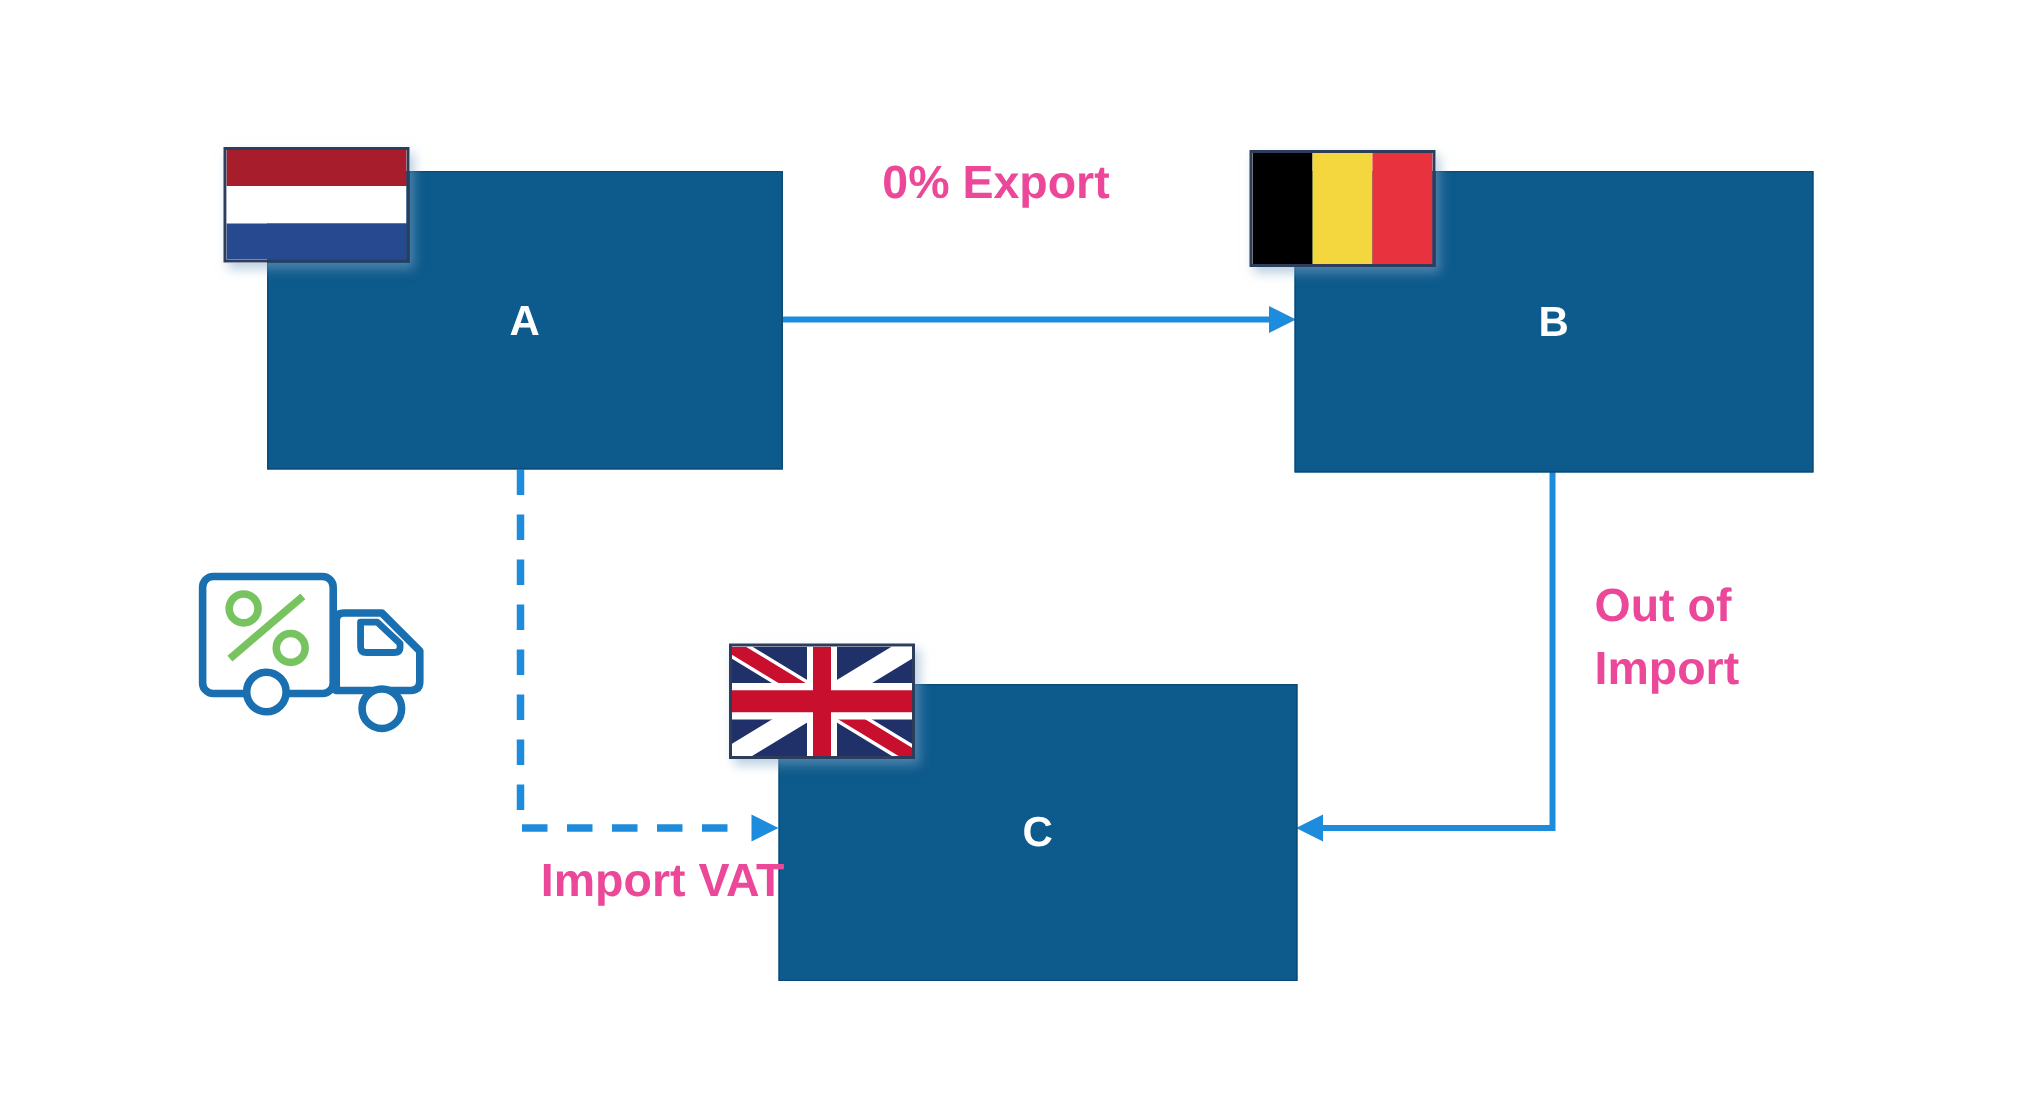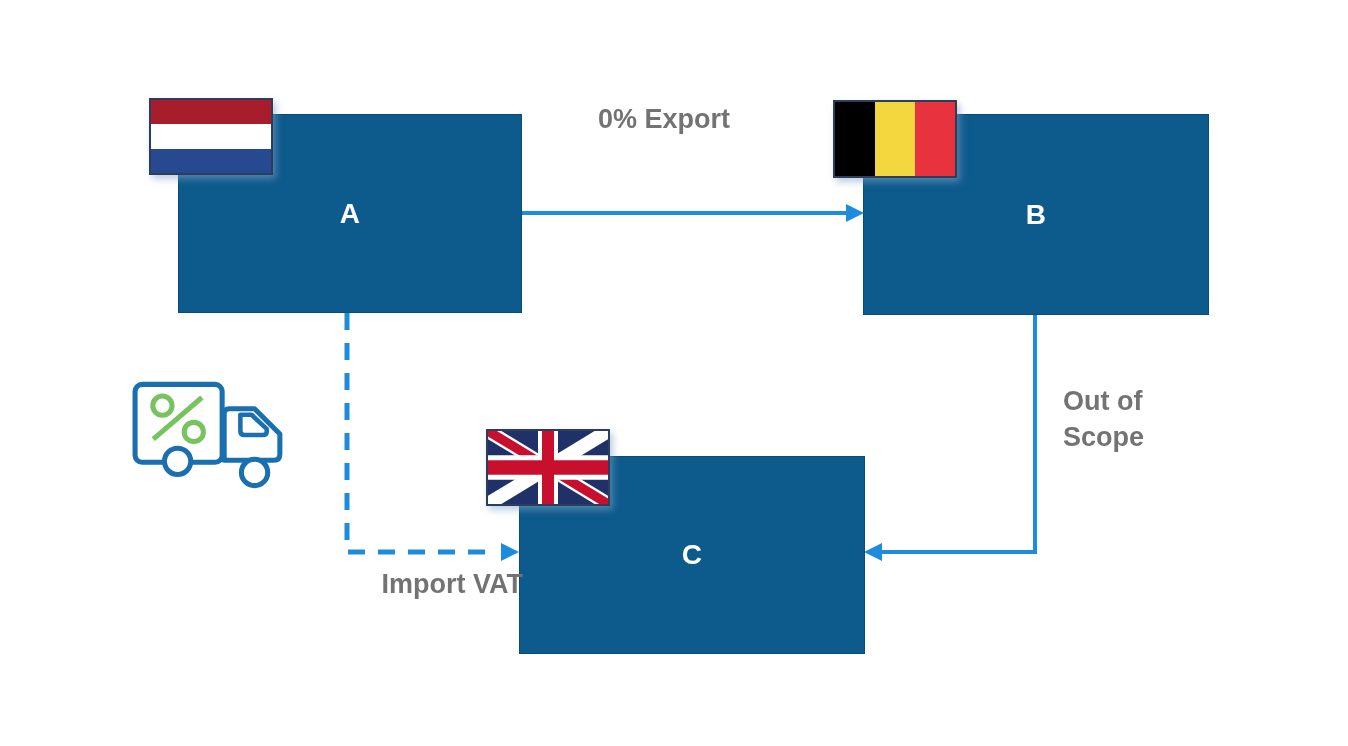--- a/index.html
+++ b/index.html
@@ -55,23 +55,23 @@
   #flag-nl .s2 { background: #FFFFFF; }
   #flag-nl .s3 { background: #27498F; }
   #flag-be .s1 { background: #000000; }
   #flag-be .s2 { background: #F4D73E; }
   #flag-be .s3 { background: #E8333E; }
   #flag-uk svg { display: block; width: 100%; height: 100%; }
 
   
   .edge-label {
     position: absolute;
-    color: #737373;
+    color: #ec4899;
     font-weight: bold;
-    font-size: 27px;
+    font-size: 31px;
     line-height: 1.35;
   }
   #label-export     { left: 558px;  top: 101px; width: 212px; text-align: center; }
   #label-outofscope { left: 1063px; top: 383px; width: 118px; text-align: left; }
   #label-importvat  { left: 333px;  top: 566px; width: 190px; text-align: right; }
 
   
   #truck-icon {
     position: absolute;
     left: 129px; top: 379px;
@@ -133,21 +133,21 @@
         </clipPath>
       <rect width="60" height="30" fill="#1F3168"></rect>
       <path d="M0,0 L60,30 M60,0 L0,30" stroke="#FFFFFF" stroke-width="6"></path>
       <path d="M0,0 L60,30 M60,0 L0,30" clip-path="url(#ukclip)" stroke="#C8102E" stroke-width="4"></path>
       <path d="M30,0 V30 M0,15 H60" stroke="#FFFFFF" stroke-width="10"></path>
       <path d="M30,0 V30 M0,15 H60" stroke="#C8102E" stroke-width="6"></path>
     </svg>
   </div>
 
   <div class="edge-label" id="label-export">0% Export</div>
-  <div class="edge-label" id="label-outofscope">Out of Scope</div>
+  <div class="edge-label" id="label-outofscope">Out of Import</div>
   <div class="edge-label" id="label-importvat">Import VAT</div>
 
   <div id="truck-icon">
     <svg viewBox="0 0 160 110" xmlns="http://www.w3.org/2000/svg">
 
       <rect x="6" y="5" width="86" height="77" rx="7" fill="none" stroke="#1A6FB0" stroke-width="5"></rect>
 
       <g stroke="#76C35F" stroke-width="5" fill="none">
         <line x1="24" y1="59" x2="72" y2="18"></line>
         <circle cx="33" cy="26" r="9.5"></circle>

